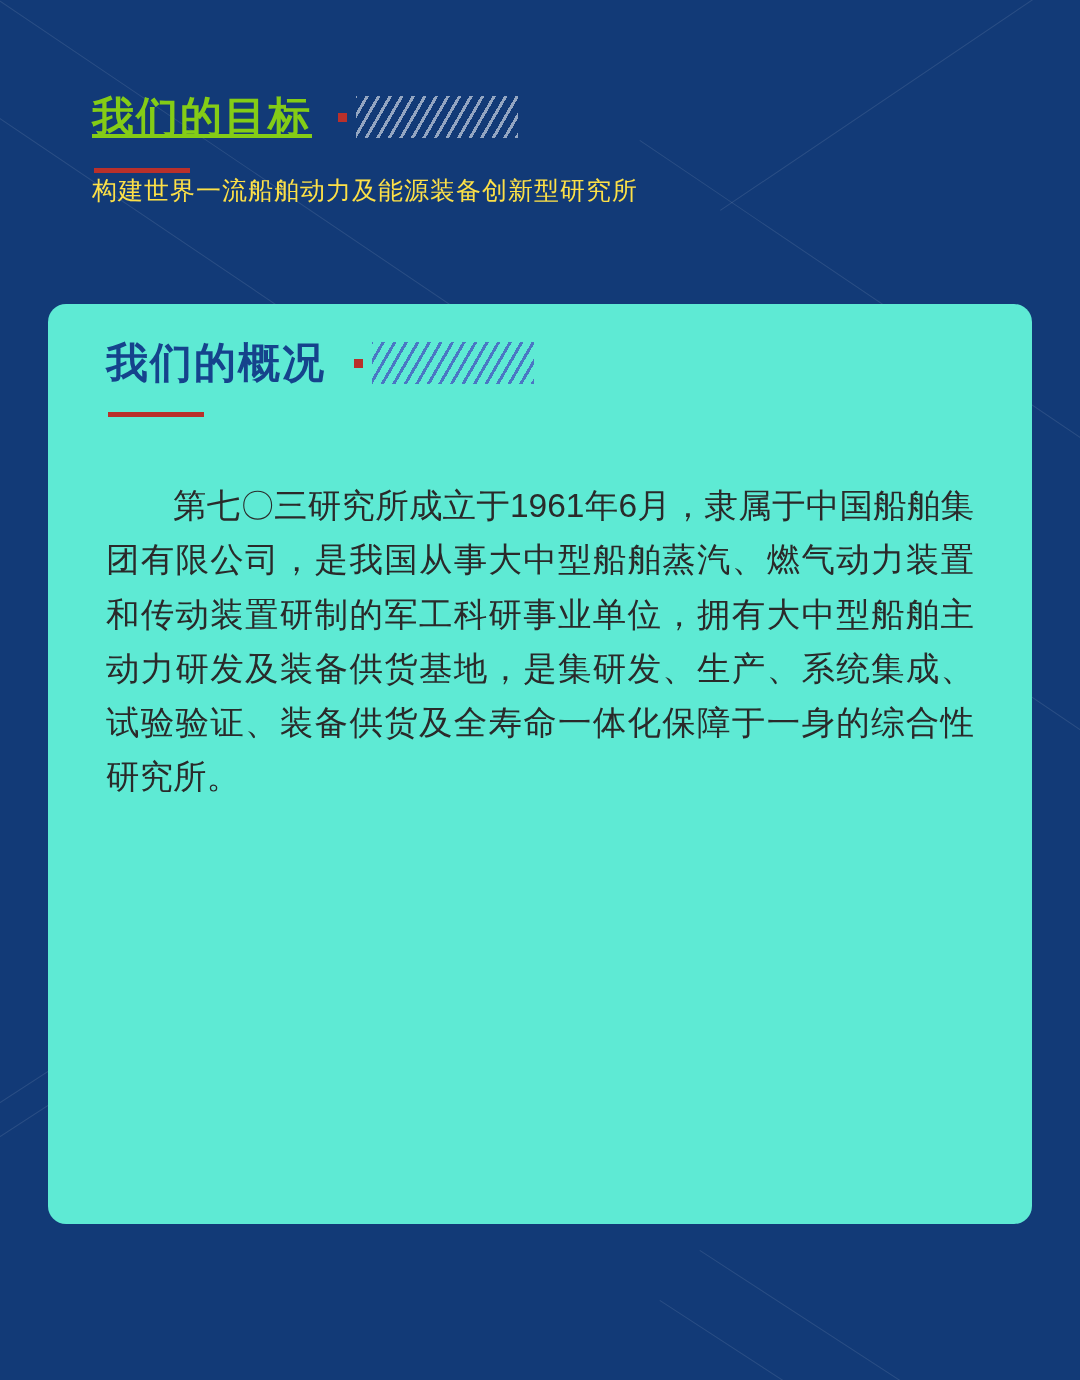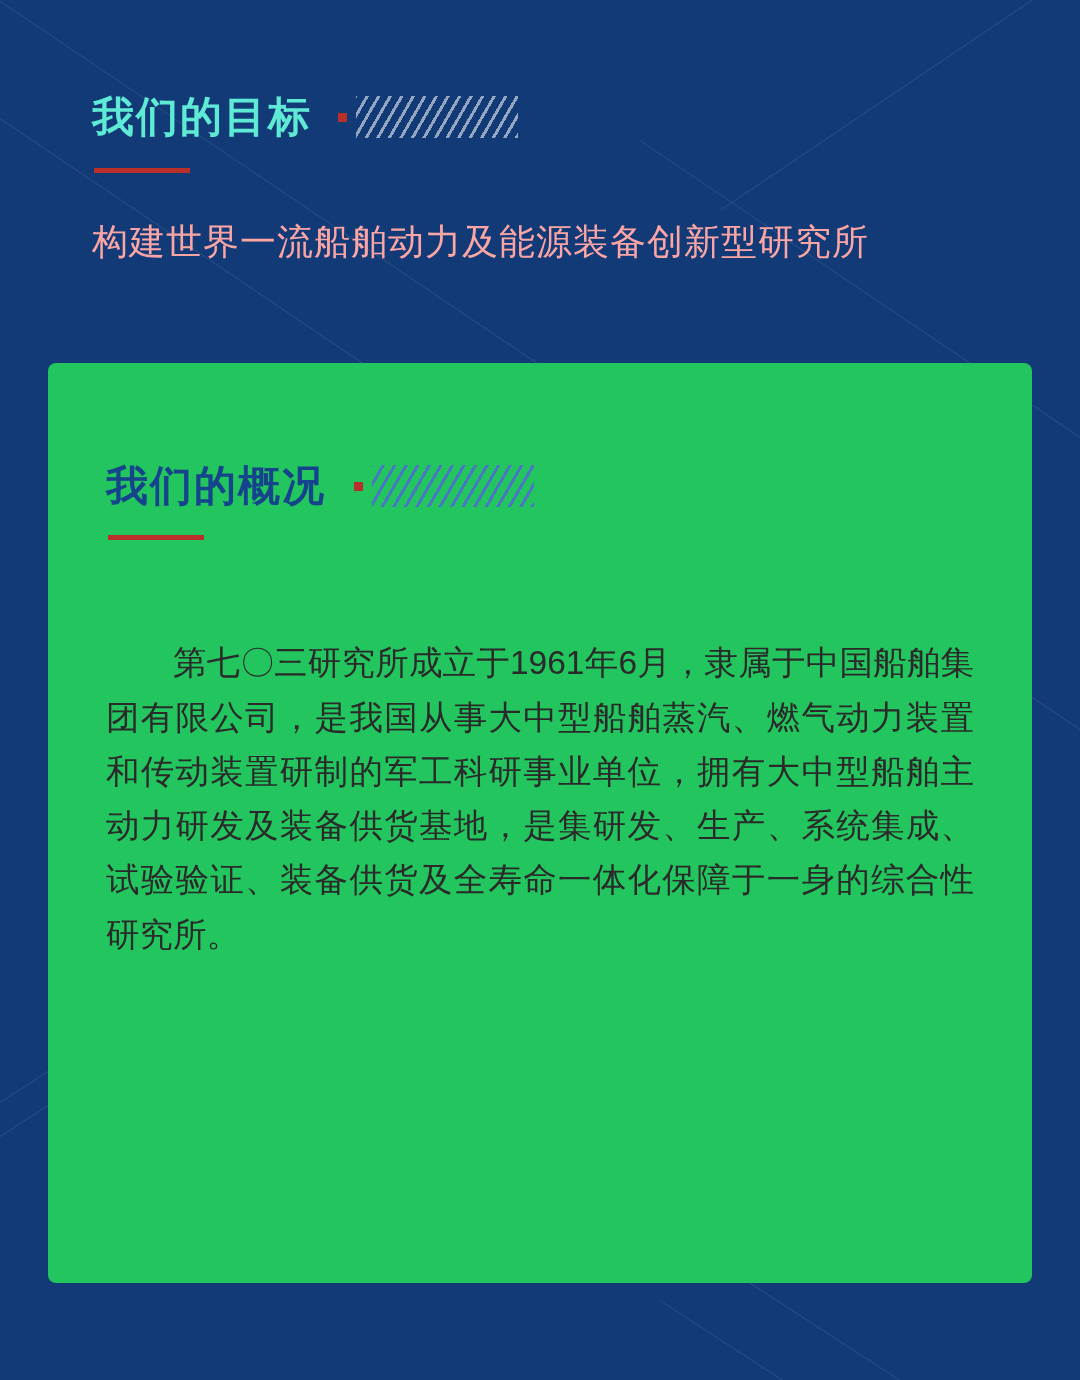--- a/index.html
+++ b/index.html
@@ -50,21 +50,21 @@
     display: flex;
     align-items: center;
     gap: 26px;
   }
   .heading-title {
     font-size: 42px;
     font-weight: bold;
     letter-spacing: 2px;
     line-height: 1;
   }
-  .heading-title.on-dark { color: #5eead4; }
+  .heading-title.on-dark { color: #84cc16; text-decoration: underline; }
   .heading-title.on-light { color: #15438c; }
 
   .hatch-wrap {
     display: flex;
     align-items: center;
     gap: 9px;
   }
   .hatch-dot {
     width: 9px;
     height: 9px;
@@ -90,41 +90,40 @@
       rgba(255,255,255,0) 3px,
       rgba(255,255,255,0) 10px
     );
   }
   .rule {
     width: 96px;
     height: 5px;
     margin: 30px 0 0 2px;
   }
   .goal-text {
-    margin-top: 44px;
-    color: #fca5a5;
-    font-size: 36px;
+    color: #fde047;
+    font-size: 25px;
     letter-spacing: 1px;
     line-height: 1.4;
   }
 
   
   .card {
     margin: 96px 48px 0 48px;
-    background: #22c55e;
-    border-radius: 8px;
-    padding: 102px 58px 72px 58px;
+    background: #5eead4;
+    border-radius: 18px;
+    padding: 38px 58px 72px 58px;
     box-sizing: border-box;
     min-height: 920px;
   }
   .card .heading-row { gap: 28px; }
   .card .rule { margin-top: 28px; }
 
   .body-copy {
-    margin-top: 96px;
+    margin-top: 62px;
   }
   .body-copy p {
     margin: 0 0 10px 0;
     color: #2a2a2a;
     font-size: 33.5px;
     line-height: 1.62;
     text-align: justify;
     text-indent: 2em;
     letter-spacing: 0px;
   }

